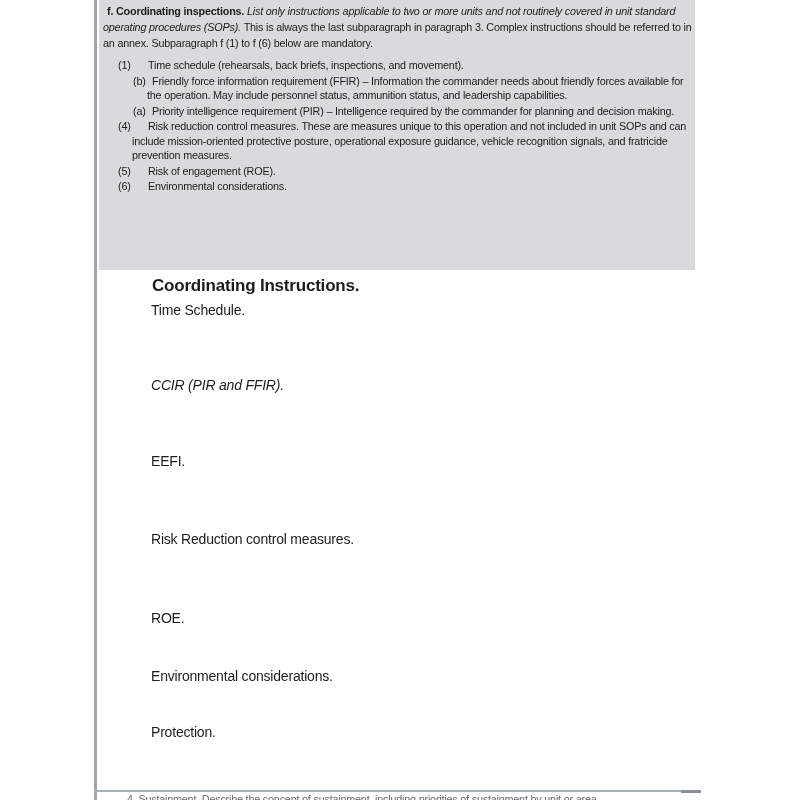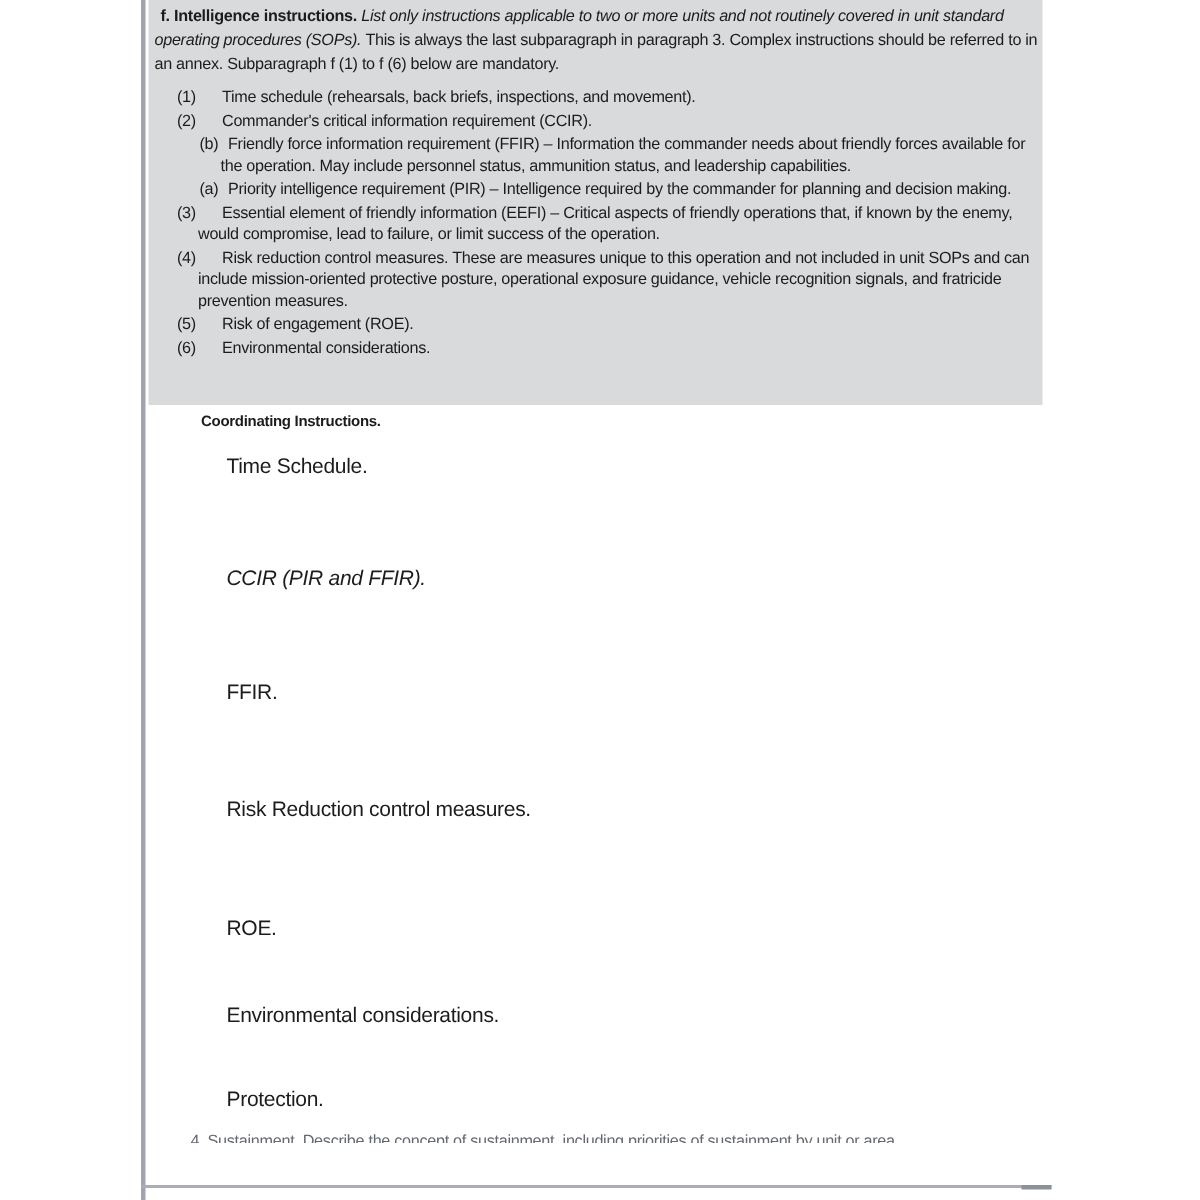--- a/index.html
+++ b/index.html
@@ -38,22 +38,22 @@
     margin:0 0 1px 0;
   }
   .l1{margin-left:29px;text-indent:-14px;}
   .l2{margin-left:44px;text-indent:-14px;}
   .marker{display:inline-block;text-indent:0;}
   .l1 .marker{width:30px;}
   .l2 .marker{width:19px;}
 
   
   .tpl-heading{
-    position:absolute;left:134px;top:276px;
-    font-weight:bold;font-size:10px;letter-spacing:-0.2px;
+    position:absolute;left:152px;top:276px;
+    font-weight:bold;font-size:17px;letter-spacing:-0.2px;
   }
   .tpl-item{
     position:absolute;left:151px;
     font-size:14px;letter-spacing:-0.2px;
   }
   .tpl-item.t0{top:302px;}
   .tpl-item.t1{top:377px;font-style:italic;}
   .tpl-item.t2{top:453px;}
   .tpl-item.t3{top:531px;}
   .tpl-item.t4{top:610px;}
@@ -64,52 +64,50 @@
   .divider{
     position:absolute;left:94px;top:790px;width:607px;height:2px;
     background:#a9adb4;
   }
   .divider-cap{
     position:absolute;left:681px;top:790px;width:20px;height:3px;
     background:#8c909a;
   }
   
   .fragment{
-    position:absolute;left:127px;top:756px;width:560px;height:6px;
+    position:absolute;left:127px;top:794px;width:560px;height:6px;
     font-size:10.8px;letter-spacing:-0.2px;line-height:11px;
     color:#64686f;
     overflow:hidden;
     white-space:nowrap;
   }
 </style>
 </head>
 <body>
 
 <div class="page">
 
   <div class="left-border"></div>
 
   <div class="cell">
-    <p class="intro"><span class="b">f. Intelligence instructions. </span><span class="i">List only instructions applicable to two or more units and not routinely covered in unit standard operating procedures (SOPs). </span><span>This is always the last subparagraph in paragraph 3. Complex instructions should be referred to in an annex. Subparagraph f (1) to f (6) below are mandatory.</span></p>
+    <p class="intro"><span class="b">f. Coordinating inspections. </span><span class="i">List only instructions applicable to two or more units and not routinely covered in unit standard operating procedures (SOPs). </span><span>This is always the last subparagraph in paragraph 3. Complex instructions should be referred to in an annex. Subparagraph f (1) to f (6) below are mandatory.</span></p>
 
     <div class="li l1"><span class="marker">(1)</span><span>Time schedule (rehearsals, back briefs, inspections, and movement).</span></div>
-    <div class="li l1"><span class="marker">(2)</span><span>Commander's critical information requirement (CCIR).</span></div>
     <div class="li l2"><span class="marker">(b)</span><span>Friendly force information requirement (FFIR) – Information the commander needs about friendly forces available for the operation. May include personnel status, ammunition status, and leadership capabilities.</span></div>
     <div class="li l2"><span class="marker">(a)</span><span>Priority intelligence requirement (PIR) – Intelligence required by the commander for planning and decision making.</span></div>
-    <div class="li l1"><span class="marker">(3)</span><span>Essential element of friendly information (EEFI) – Critical aspects of friendly operations that, if known by the enemy, would compromise, lead to failure, or limit success of the operation.</span></div>
     <div class="li l1"><span class="marker">(4)</span><span>Risk reduction control measures. These are measures unique to this operation and not included in unit SOPs and can include mission-oriented protective posture, operational exposure guidance, vehicle recognition signals, and fratricide prevention measures.</span></div>
     <div class="li l1"><span class="marker">(5)</span><span>Risk of engagement (ROE).</span></div>
     <div class="li l1"><span class="marker">(6)</span><span>Environmental considerations.</span></div>
   </div>
 
   <div class="tpl-heading">Coordinating Instructions.</div>
 
   <div class="tpl-item t0">Time Schedule.</div>
   <div class="tpl-item t1">CCIR (PIR and FFIR).</div>
-  <div class="tpl-item t2">FFIR.</div>
+  <div class="tpl-item t2">EEFI.</div>
   <div class="tpl-item t3">Risk Reduction control measures.</div>
   <div class="tpl-item t4">ROE.</div>
   <div class="tpl-item t5">Environmental considerations.</div>
   <div class="tpl-item t6">Protection.</div>
 
   <div class="divider"></div>
   <div class="divider-cap"></div>
   <div class="fragment">4. Sustainment. Describe the concept of sustainment, including priorities of sustainment by unit or area.</div>
 
 </div>

